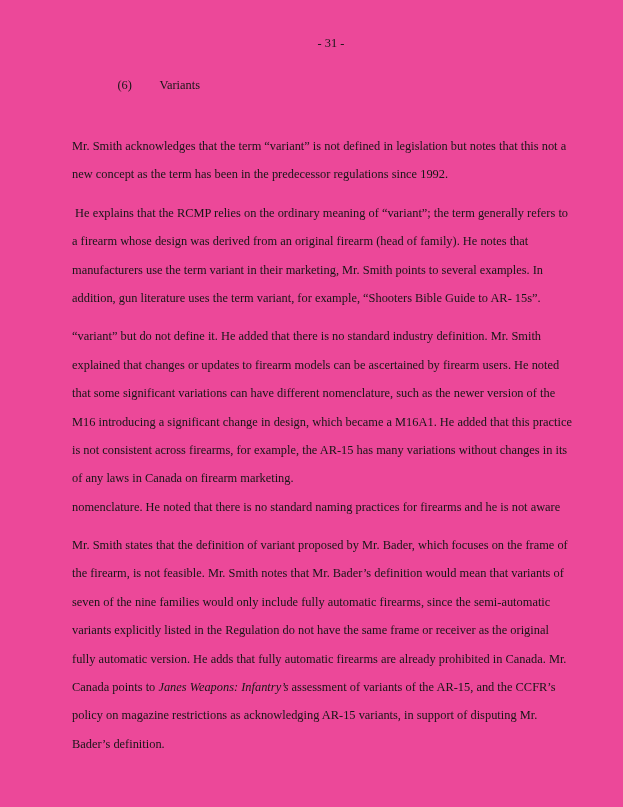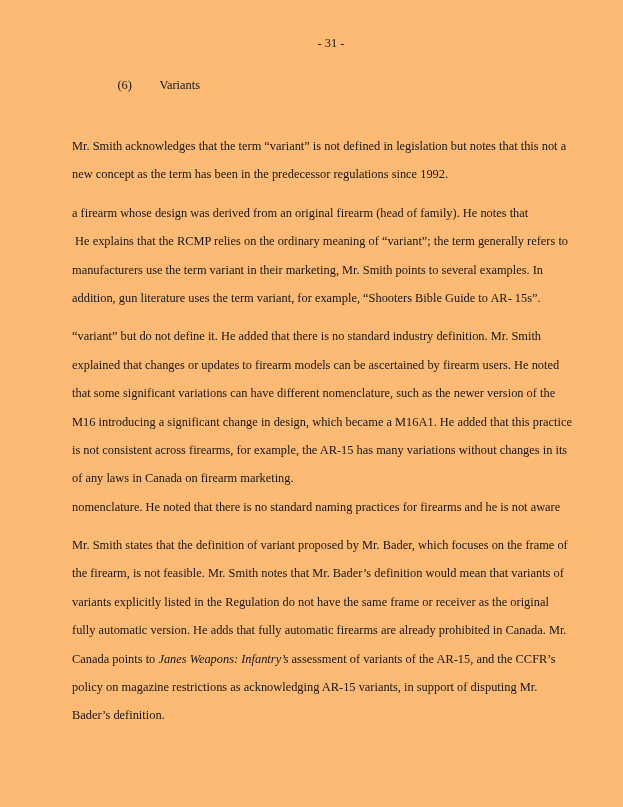--- a/index.html
+++ b/index.html
@@ -4,21 +4,21 @@
 <style>
   html, body {
     margin: 0;
     padding: 0;
     background: #ffffff;
   }
   .page {
     position: relative;
     width: 623px;
     height: 807px;
-    background: #fdba74;
+    background: #ec4899;
     color: #161616;
     font-family: "Liberation Serif", serif;
     font-size: 12.4px;
     box-sizing: border-box;
     padding: 34px 68px 12px 72px;
     overflow: hidden;
   }
   .page-number {
     text-align: center;
     line-height: 18px;
@@ -60,39 +60,40 @@
   <div class="heading">
     <span class="num">(6)</span><span>Variants</span>
   </div>
 
   <div class="para first">
     <div class="ln">Mr. Smith acknowledges that the term “variant” is not defined in legislation but notes that this not a</div>
     <div class="ln">new concept as the term has been in the predecessor regulations since 1992.</div>
   </div>
 
   <div class="para">
+    <div class="ln"> He explains that the RCMP relies on the ordinary meaning of “variant”; the term generally refers to</div>
     <div class="ln">a firearm whose design was derived from an original firearm (head of family). He notes that</div>
-    <div class="ln"> He explains that the RCMP relies on the ordinary meaning of “variant”; the term generally refers to</div>
     <div class="ln">manufacturers use the term variant in their marketing, Mr. Smith points to several examples. In</div>
     <div class="ln">addition, gun literature uses the term variant, for example, “Shooters Bible Guide to AR- 15s”.</div>
   </div>
 
   <div class="para">
     <div class="ln">“variant” but do not define it. He added that there is no standard industry definition. Mr. Smith</div>
     <div class="ln">explained that changes or updates to firearm models can be ascertained by firearm users. He noted</div>
     <div class="ln">that some significant variations can have different nomenclature, such as the newer version of the</div>
     <div class="ln">M16 introducing a significant change in design, which became a M16A1. He added that this practice</div>
     <div class="ln">is not consistent across firearms, for example, the AR-15 has many variations without changes in its</div>
     <div class="ln">of any laws in Canada on firearm marketing.</div>
     <div class="ln">nomenclature. He noted that there is no standard naming practices for firearms and he is not aware</div>
   </div>
 
   <div class="para">
     <div class="ln">Mr. Smith states that the definition of variant proposed by Mr. Bader, which focuses on the frame of</div>
     <div class="ln">the firearm, is not feasible. Mr. Smith notes that Mr. Bader’s definition would mean that variants of</div>
+    <div class="ln">seven of the nine families would only include fully automatic firearms, since the semi-automatic</div>
     <div class="ln">variants explicitly listed in the Regulation do not have the same frame or receiver as the original</div>
     <div class="ln">fully automatic version. He adds that fully automatic firearms are already prohibited in Canada. Mr.</div>
     <div class="ln"><span>Canada points to </span><span class="it">Janes Weapons: Infantry’s</span><span> assessment of variants of the AR-15, and the CCFR’s</span></div>
     <div class="ln">policy on magazine restrictions as acknowledging AR-15 variants, in support of disputing Mr.</div>
     <div class="ln">Bader’s definition.</div>
   </div>
 
 </div>
 
 </body></html>

